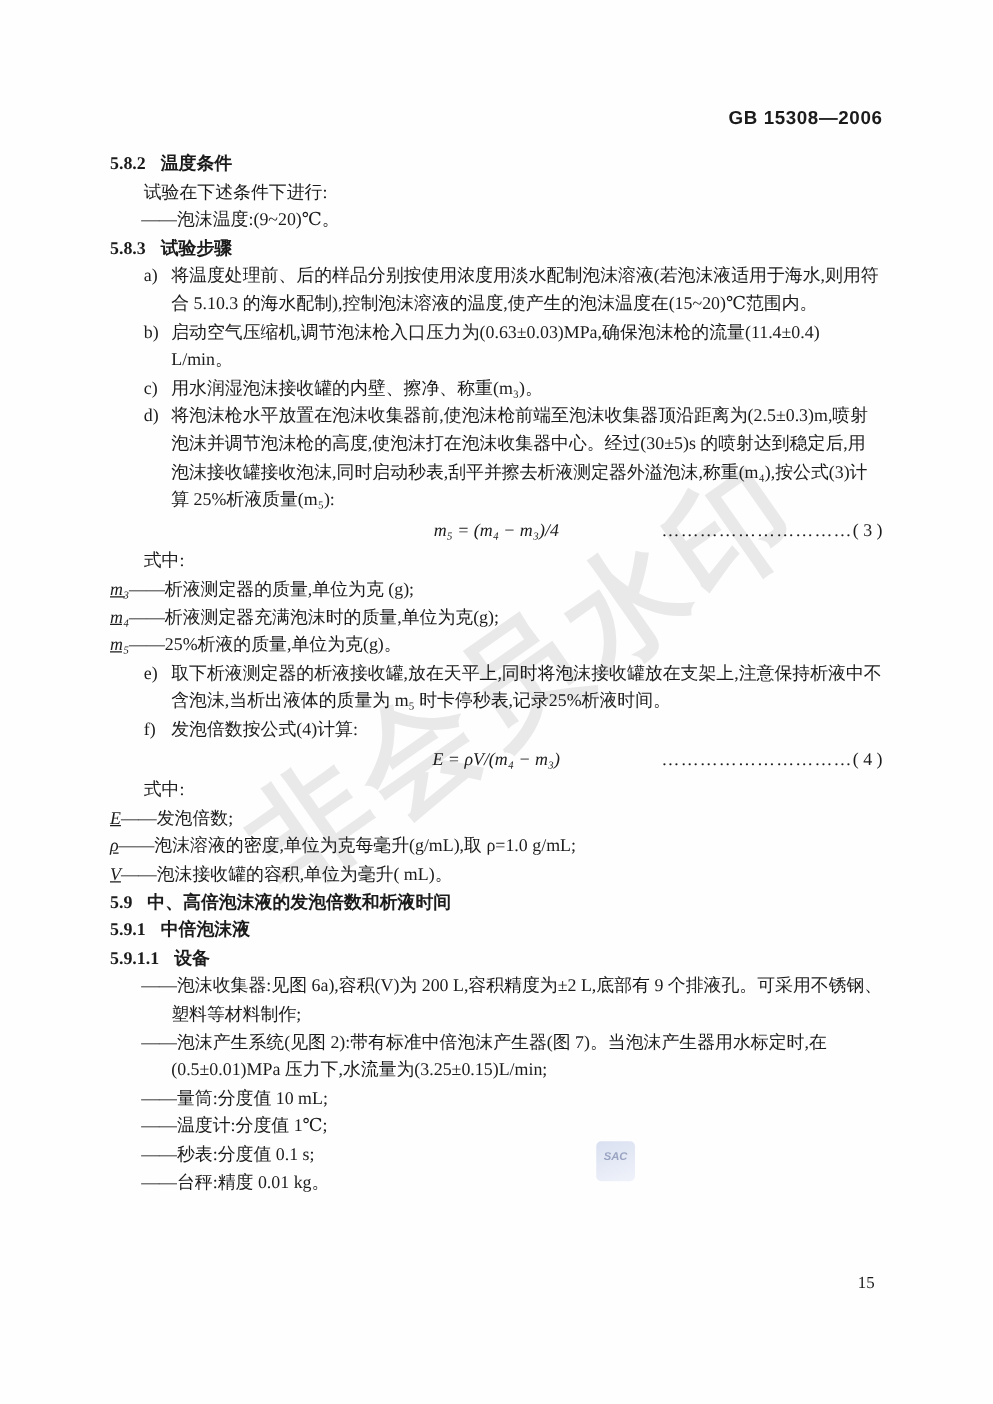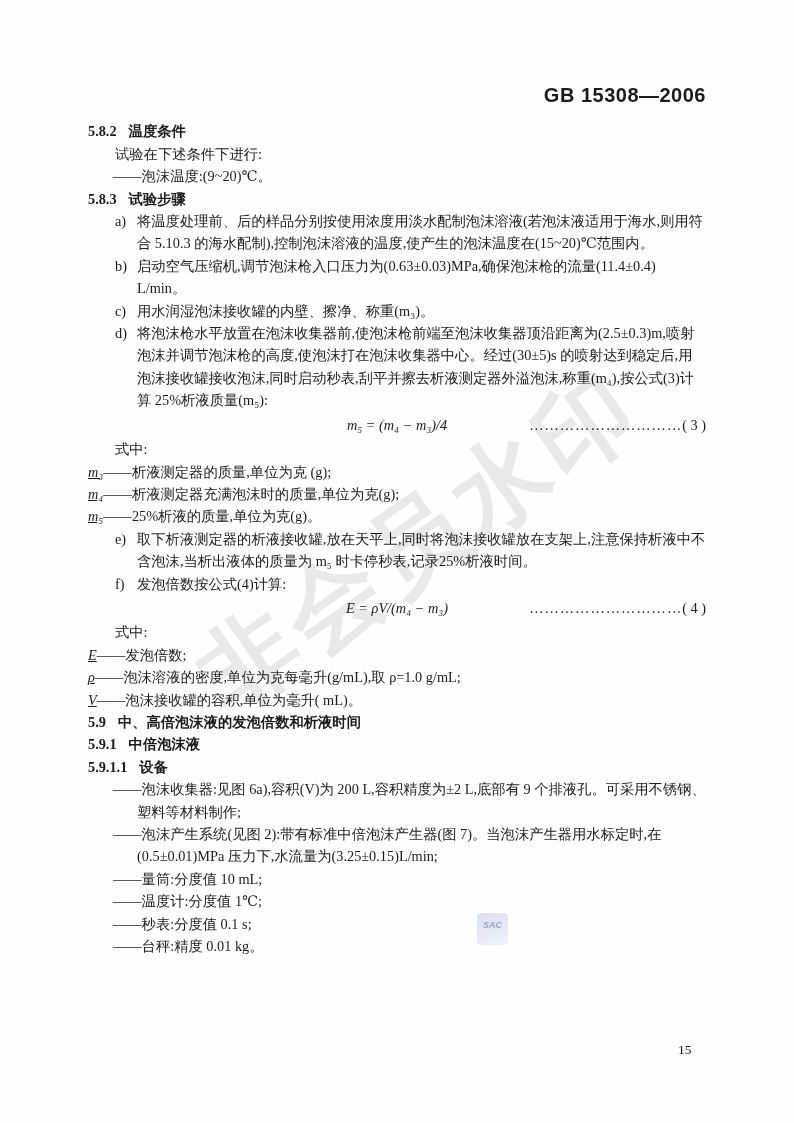--- a/index.html
+++ b/index.html
@@ -13,21 +13,21 @@
     font-family:"Liberation Sans","DejaVu Sans",sans-serif;
     font-size:96px;font-weight:bold;letter-spacing:6px;
     color:rgba(125,125,125,0.16);white-space:nowrap;z-index:1;pointer-events:none;
   }
   .content{
     position:absolute;left:88px;top:84px;width:618px;z-index:2;
     font-size:14.3px;line-height:22.4px;
   }
   .doc-header{
     text-align:right;font-family:"Liberation Sans","DejaVu Sans",sans-serif;
-    font-weight:bold;font-size:20px;margin-bottom:14px;letter-spacing:0.5px;
+    font-weight:bold;font-size:15px;margin-bottom:14px;letter-spacing:0.5px;
   }
   .h{font-family:Liberation Serif, serif;font-weight:bold;}
   .h .h-num{margin-right:12px;}
   .p-indent{text-indent:27px;}
   .dash-item{padding-left:49px;text-indent:-24px;}
   .li{position:relative;padding-left:49px;}
   .li .marker{position:absolute;left:27px;top:0;}
   .formula{position:relative;margin:2px 0;}
   .f-expr{display:block;text-align:center;font-style:italic;}
   .f-tail{position:absolute;right:0;top:0;}
@@ -38,21 +38,21 @@
     background:linear-gradient(160deg,#d9e0f0 0%,#e6eaf6 55%,#f0f3fa 100%);
     border-radius:4px;display:flex;align-items:flex-start;justify-content:center;
     pointer-events:none;
   }
   .sac-badge span{
     font-family:"Liberation Sans","DejaVu Sans",sans-serif;
     font-weight:bold;font-style:italic;font-size:9px;line-height:14px;
     color:#99a4c2;margin-top:5px;
   }
   .page-number{
-    position:absolute;left:678px;top:1042px;width:30px;
+    position:absolute;left:678px;top:1018px;width:30px;text-align:center;
     font-size:13.5px;z-index:2;
   }
 </style>
 </head>
 <body>
 
 <div class="page">
 
   <div class="watermark">非会员水印</div>
 

